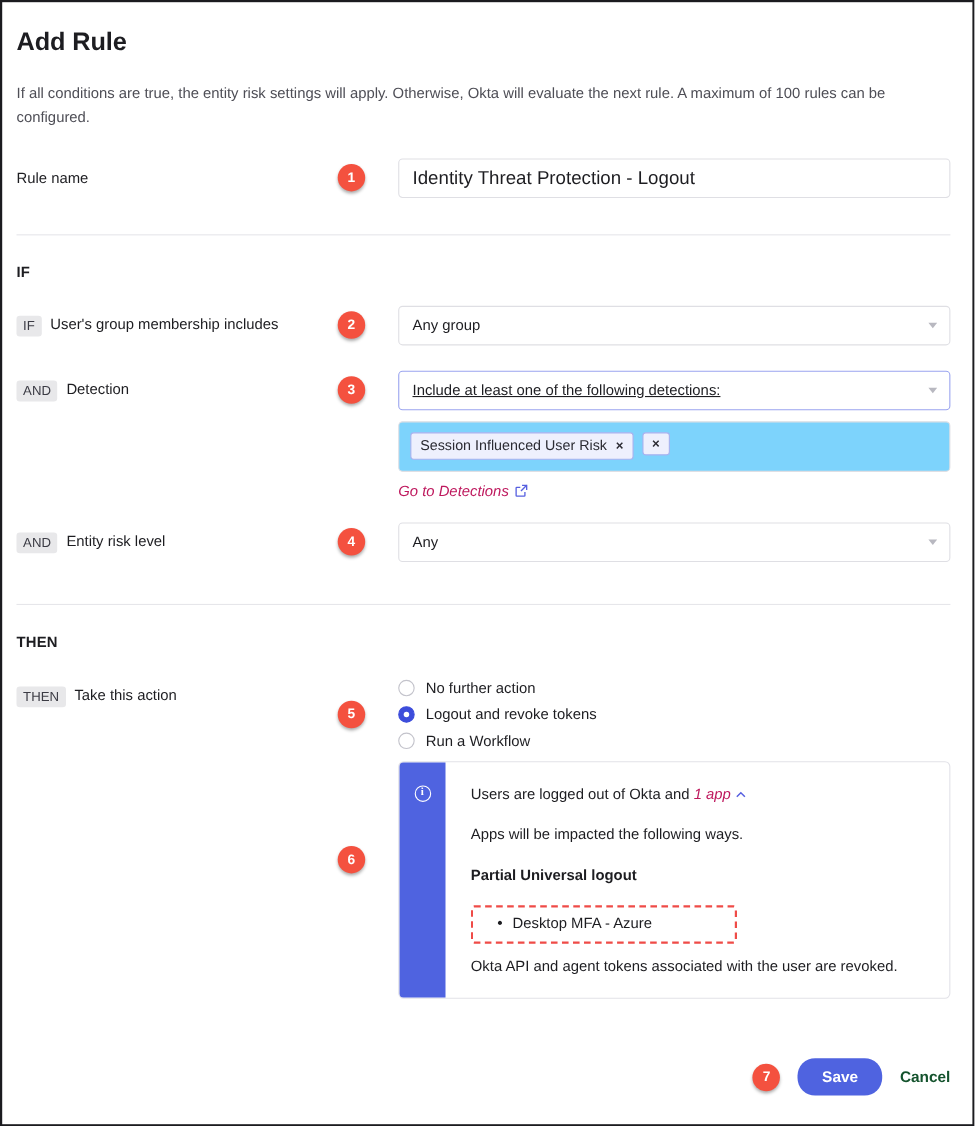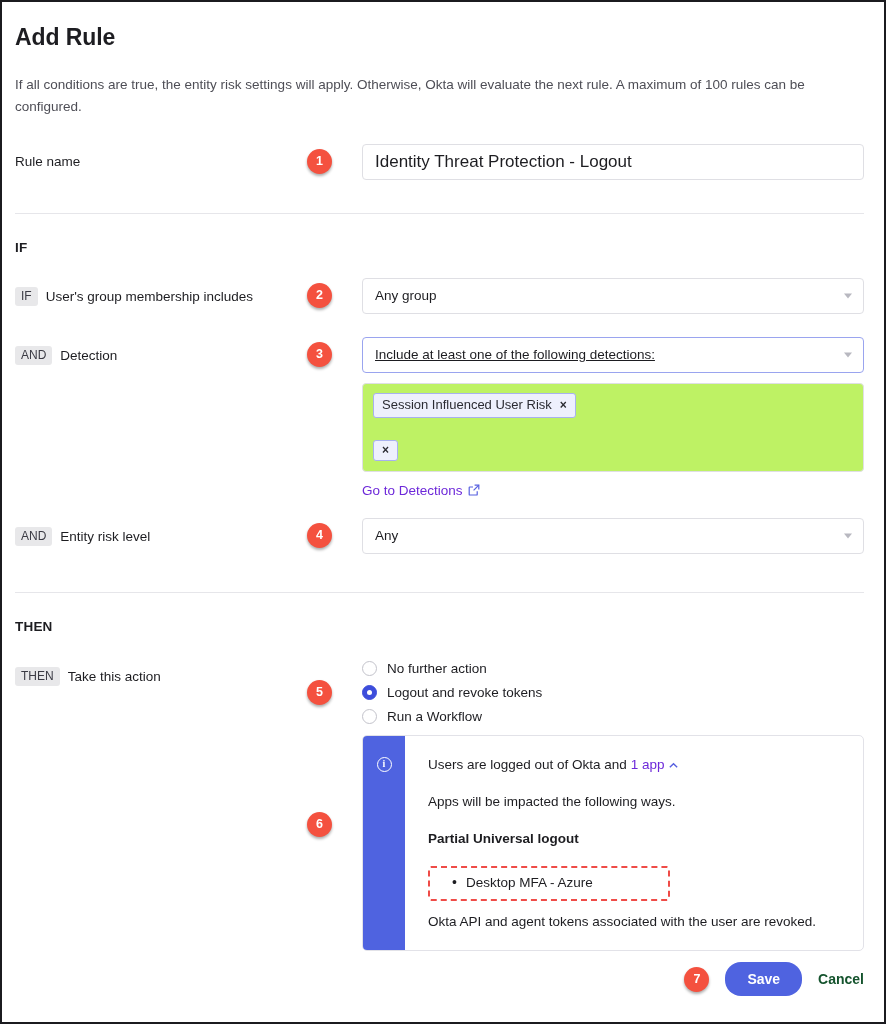--- a/index.html
+++ b/index.html
@@ -55,21 +55,20 @@
   
   .row {
     display: flex;
     align-items: flex-start;
     position: relative;
   }
   .row-label {
     width: 292px;
     flex: 0 0 292px;
     display: flex;
-    align-items: center;
     gap: 8px;
     font-size: 13.5px;
     color: #1d1d21;
     padding-top: 9px;
     box-sizing: border-box;
   }
   .row-label.plain { padding-top: 10px; }
   .pill {
     background: #e8e8ea;
     color: #3b3b44;
@@ -148,26 +147,26 @@
     border-left: 4px solid transparent;
     border-right: 4px solid transparent;
     border-top: 5px solid #b8b8c0;
   }
 
   
   .chip-box {
     margin-top: 10px;
     border: 1px solid #dfdfe4;
     border-radius: 4px;
-    background: #bef264;
+    background: #7dd3fc;
     padding: 9px 10px 10px 10px;
     display: flex;
-    flex-direction: column;
+    flex-direction: row;
     align-items: flex-start;
-    gap: 22px;
+    gap: 8px;
   }
   .chip {
     display: inline-flex;
     align-items: center;
     gap: 8px;
     background: #eef0fd;
     border: 1px solid #a8b1ef;
     border-radius: 3px;
     font-size: 13px;
     color: #2b2b33;
@@ -176,27 +175,28 @@
     cursor: default;
   }
   .chip-x {
     font-size: 12px;
     font-weight: 700;
     color: #2b2b33;
     cursor: pointer;
     line-height: 1;
   }
   .link {
-    color: #6d28d9;
+    color: #be185d;
     font-size: 13.5px;
     text-decoration: none;
     cursor: pointer;
     display: inline-flex;
     align-items: center;
     gap: 5px;
+    font-style: italic;
   }
   .link-row { margin-top: 9px; }
   .ext-icon { display: inline-block; width: 12px; height: 12px; }
 
   
   .section-head {
     font-size: 13.5px;
     font-weight: 700;
     color: #1d1d21;
     letter-spacing: 0.2px;

